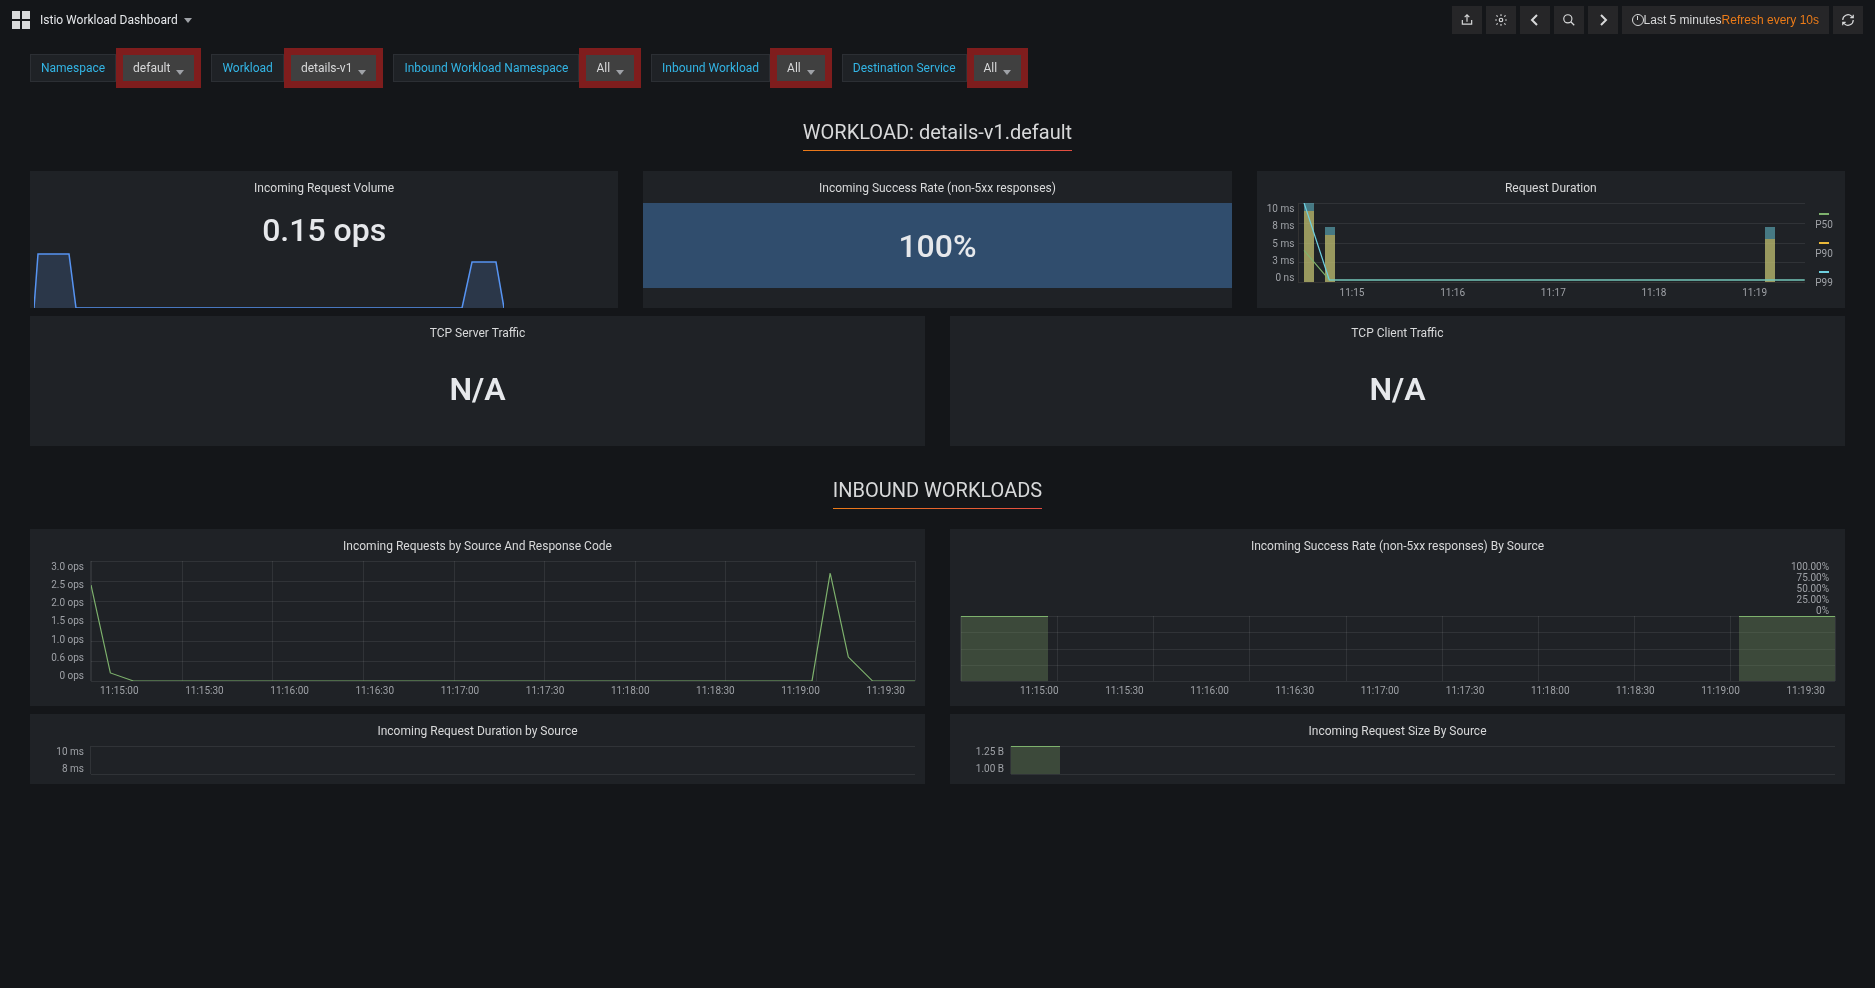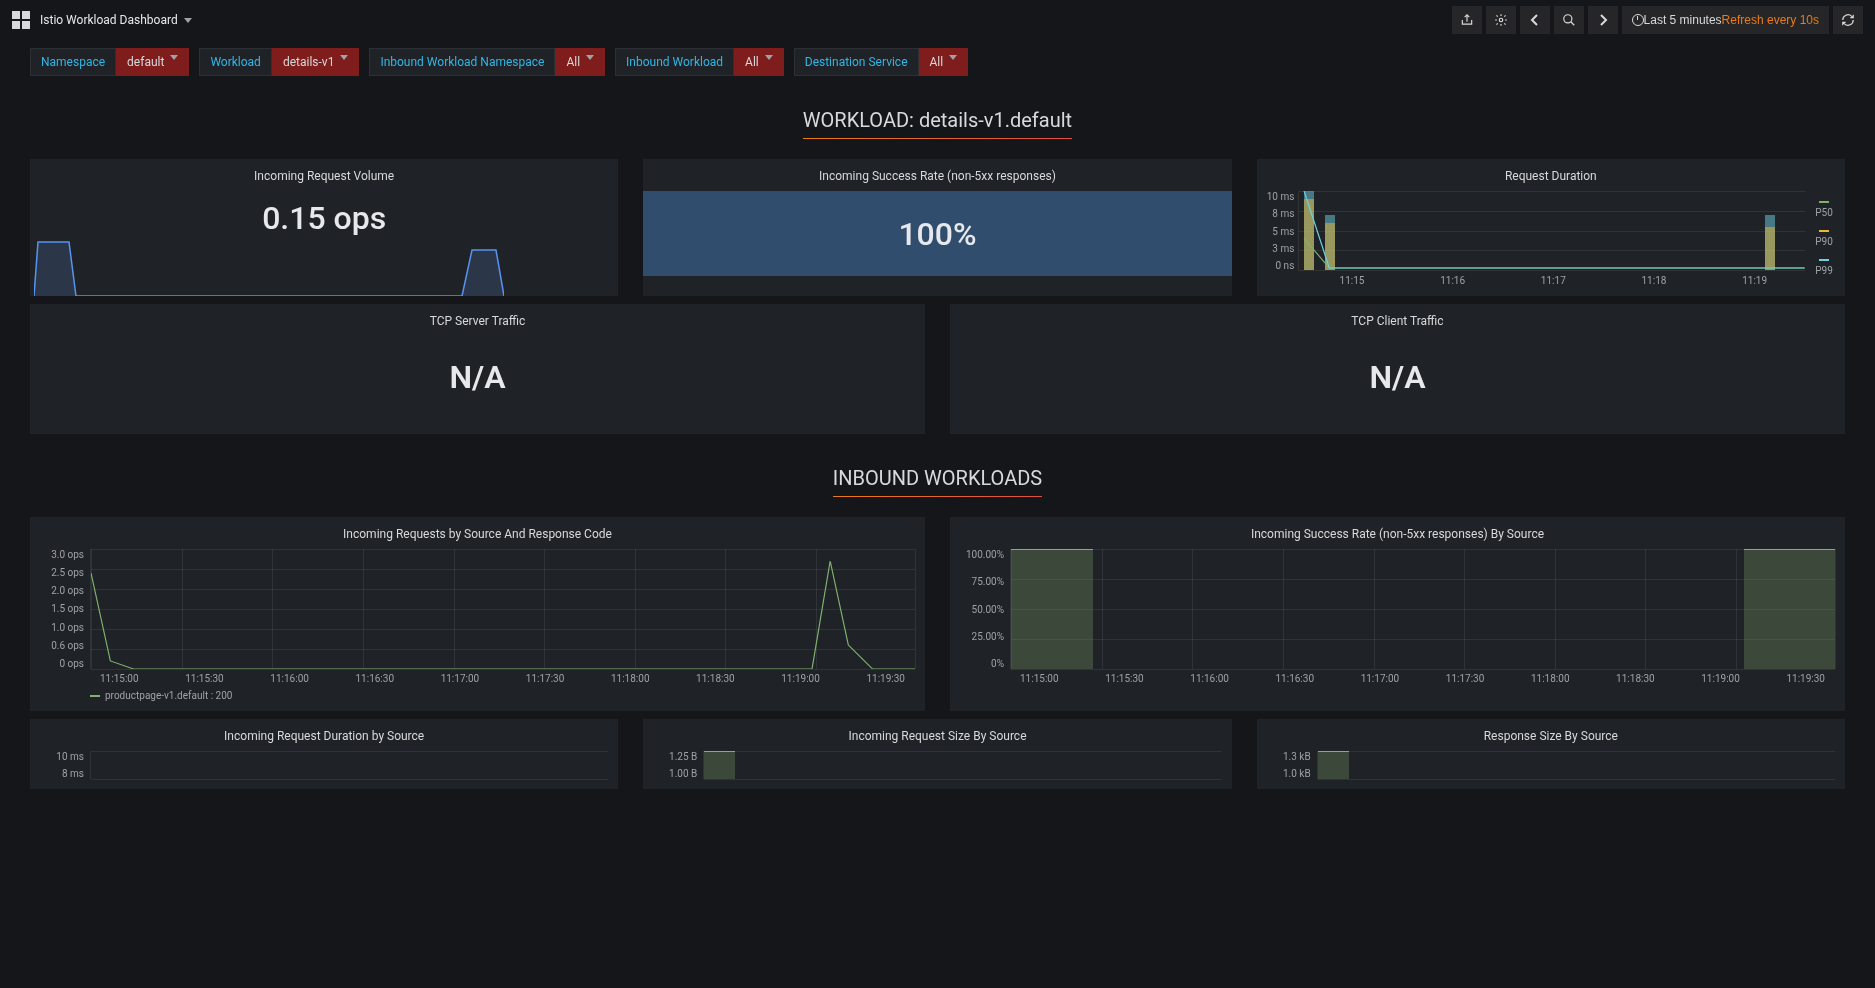--- a/index.html
+++ b/index.html
@@ -73,27 +73,27 @@
   align-items: center;
 }
 .filter-label {
   background: #1f2226;
   color: #33b5e5;
   padding: 6px 10px;
   font-size: 12px;
   border: 1px solid #2c2f34;
 }
 .filter-value {
-  background: #7f1d1d;
+  background: #404040;
   color: #d8d9da;
   padding: 6px 10px;
   font-size: 12px;
-  border: 1px solid #7f1d1d;
-  display: flex;
-  align-items: flex-start;
+  border: 7px solid #7f1d1d;
+  display: flex;
+  align-items: flex-end;
   gap: 6px;
   cursor: pointer;
 }
 .section-header {
   text-align: center;
   margin: 24px 0 20px 0;
 }
 .section-header h2 {
   display: inline-block;
   font-size: 20px;
@@ -467,28 +467,24 @@
       <span>11:15:30</span>
       <span>11:16:00</span>
       <span>11:16:30</span>
       <span>11:17:00</span>
       <span>11:17:30</span>
       <span>11:18:00</span>
       <span>11:18:30</span>
       <span>11:19:00</span>
       <span>11:19:30</span>
     </div>
-    <div class="graph-legend" style="margin-left:50px;">
-      <span class="legend-dash" style="background:#7eb26d"></span>
-      <span>productpage-v1.default : 200</span>
-    </div>
   </div>
   <div class="panel">
     <div class="panel-title">Incoming Success Rate (non-5xx responses) By Source</div>
-    <div class="graph-body" style="height:120px;">
+    <div class="graph-body" style="height:120px;flex-direction:column;">
       <div class="graph-yaxis">
         <span>100.00%</span>
         <span>75.00%</span>
         <span>50.00%</span>
         <span>25.00%</span>
         <span>0%</span>
       </div>
       <div class="graph-plot">
         <div class="grid-line-h" style="top:0%"></div>
           <div class="grid-line-h" style="top:25%"></div>
@@ -545,27 +541,13 @@
         <span>1.25 B</span>
         <span>1.00 B</span>
       </div>
       <div class="graph-plot">
         <div class="grid-line-h" style="top:0%"></div>
           <div class="grid-line-h" style="top:100%"></div>
         <div class="fill-bar" style="left:0%;width:6%;height:100%;"></div>
       </div>
     </div>
   </div>
-  <div class="panel" style="min-height:50px;">
-    <div class="panel-title">Response Size By Source</div>
-    <div class="graph-body" style="height:28px;">
-      <div class="graph-yaxis">
-        <span>1.3 kB</span>
-        <span>1.0 kB</span>
-      </div>
-      <div class="graph-plot">
-        <div class="grid-line-h" style="top:0%"></div>
-          <div class="grid-line-h" style="top:100%"></div>
-        <div class="fill-bar" style="left:0%;width:6%;height:100%;"></div>
-      </div>
-    </div>
-  </div>
 </div>
 
 </body></html>

